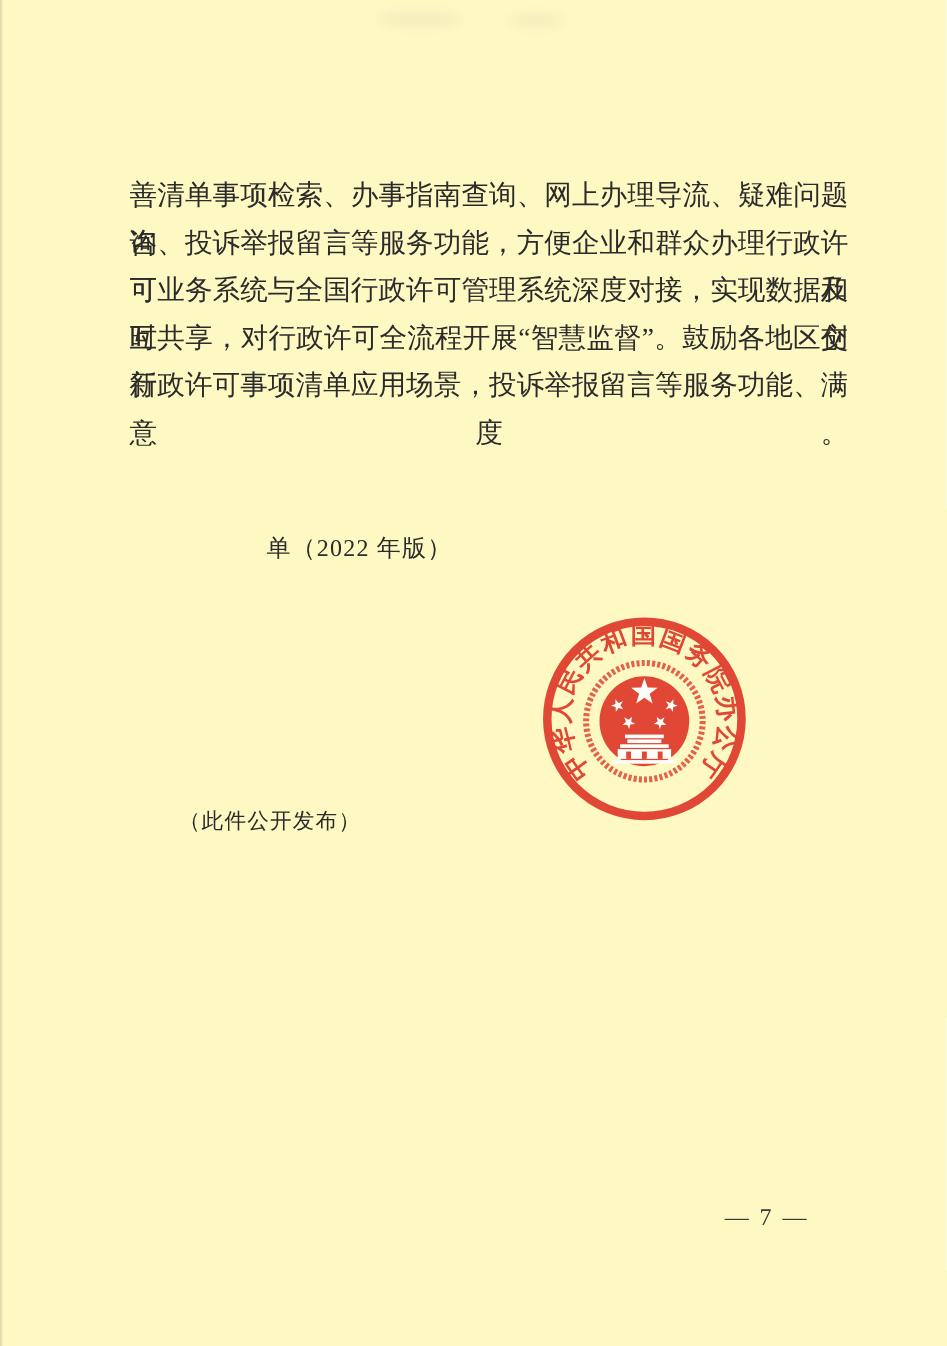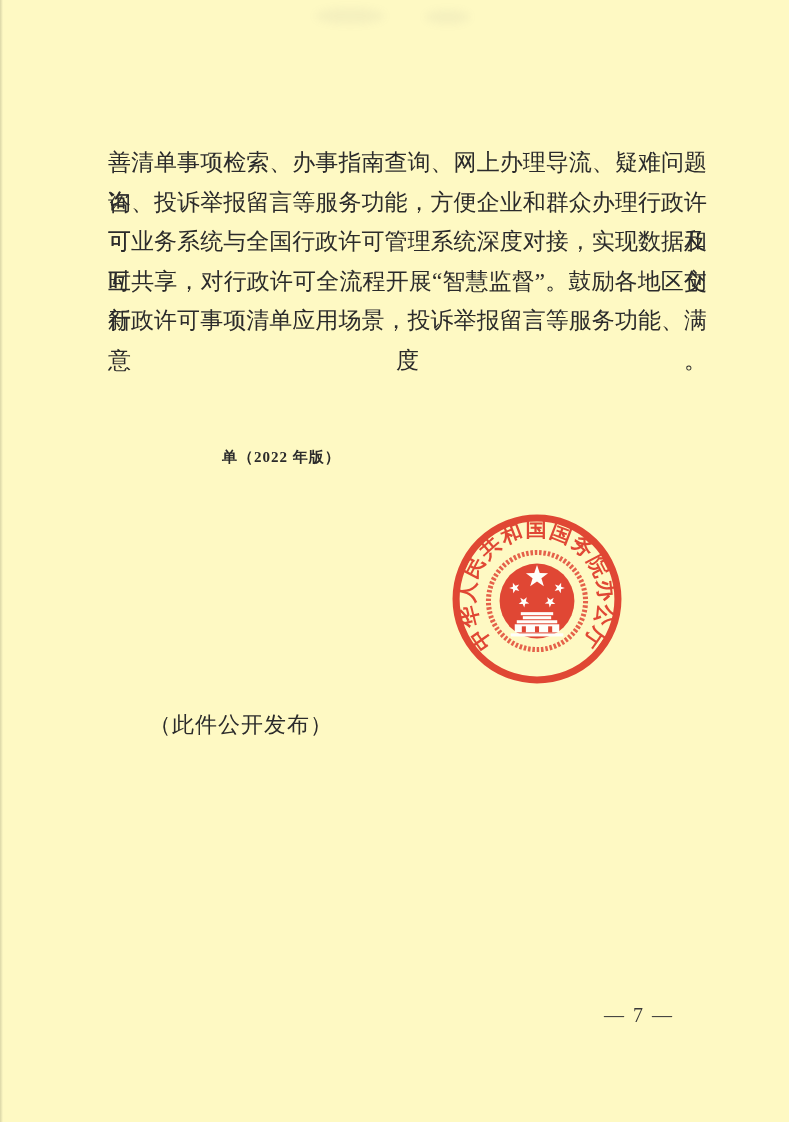--- a/index.html
+++ b/index.html
@@ -33,38 +33,38 @@
     text-justify:inter-character;
   }
   .attach-line-1 {
     position:absolute; left:161px; top:399px; width:541px;
     font-size:21.5px; line-height:39.6px;
     text-align:justify; text-align-last:justify;
     text-justify:inter-character;
   }
   .attach-line-2 {
     position:absolute; left:222px; top:438px;
-    font-size:15px; line-height:39.6px; letter-spacing:1px;font-weight:bold;
+    font-size:20px; line-height:39.6px; letter-spacing:1px;
   }
 
   .seal {
     position:absolute; left:450px; top:512px; width:174px; height:174px;
     color:var(--seal-color, #de3a2a);
     opacity:0.93; z-index:2;
   }
   .seal svg { width:100%; height:100%; display:block; }
 
   .seal-date {
     position:absolute; left:457px; top:669px;
     font-size:21px; letter-spacing:1.5px;
     color:#1f1f1f; z-index:3; white-space:nowrap;
   }
   .publish-note {
-    position:absolute; left:149px; top:710px;
-    font-size:22px; letter-spacing:1px;
+    position:absolute; left:149px; top:672px;
+    font-size:18px; letter-spacing:1px;
   }
   .page-number {
     position:absolute; left:604px; top:1004px;
     font-size:20px; letter-spacing:2px; color:#3a3a3a;
     white-space:nowrap;
   }
 </style>
 </head>
 <body>
 

